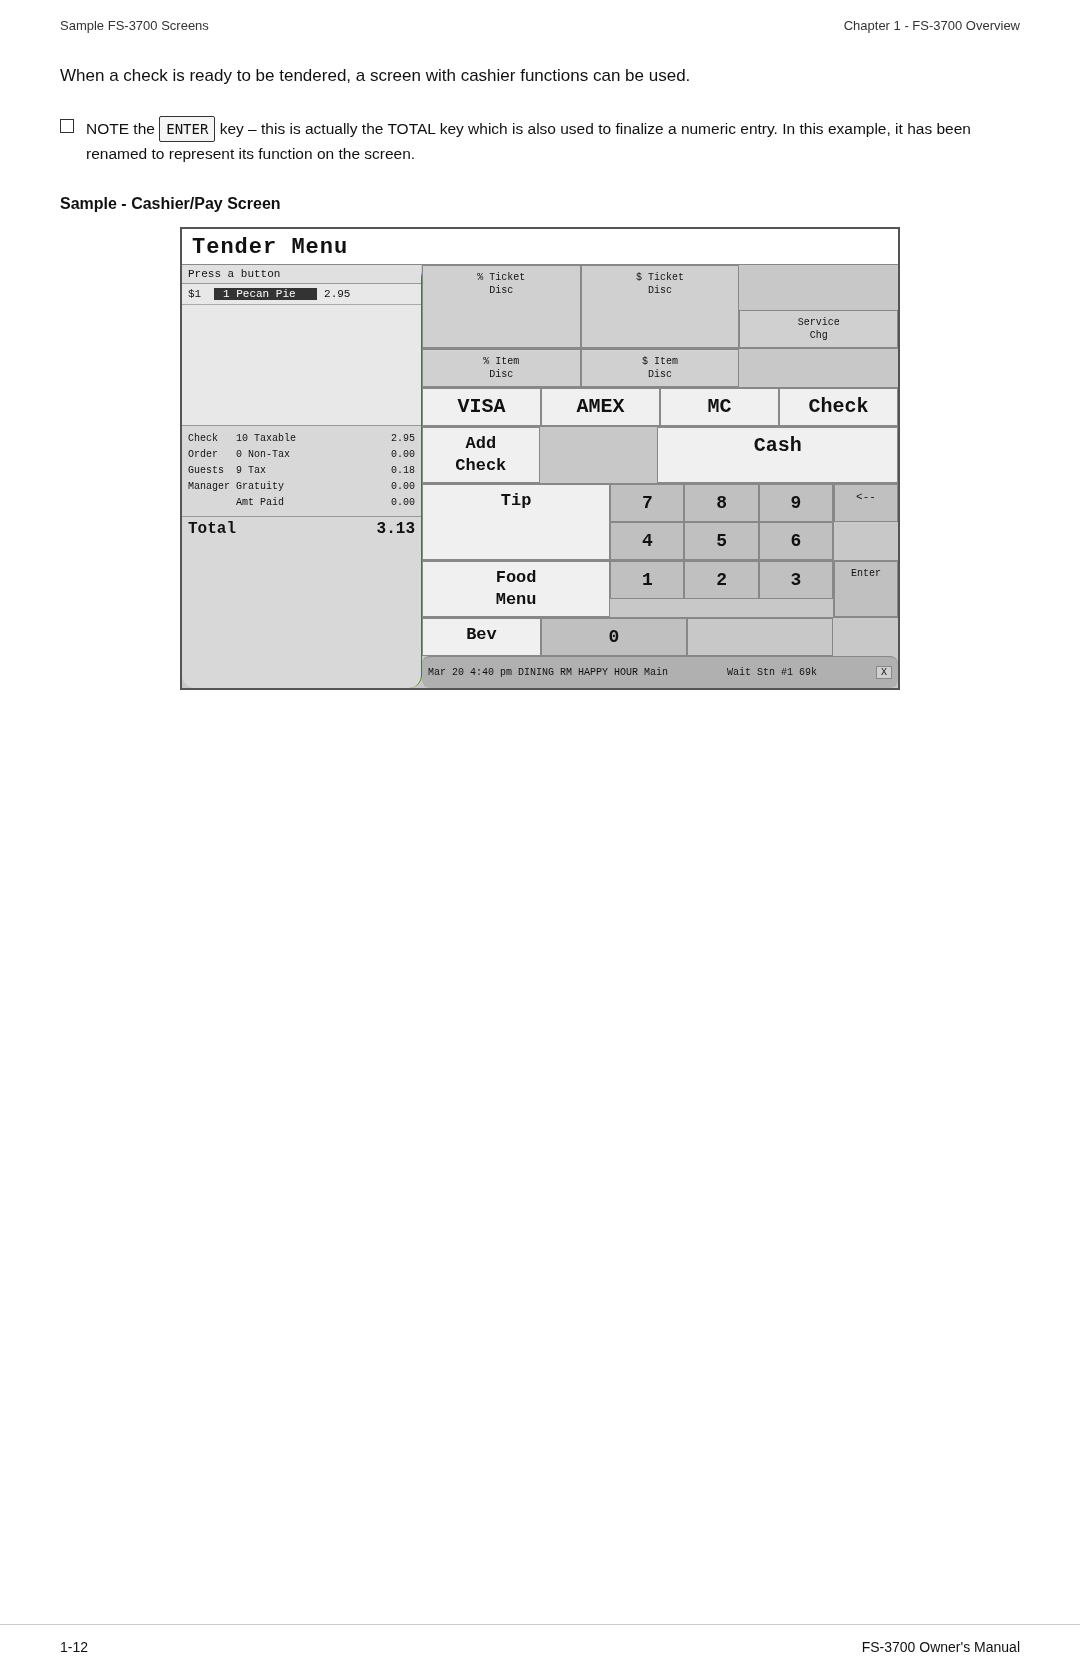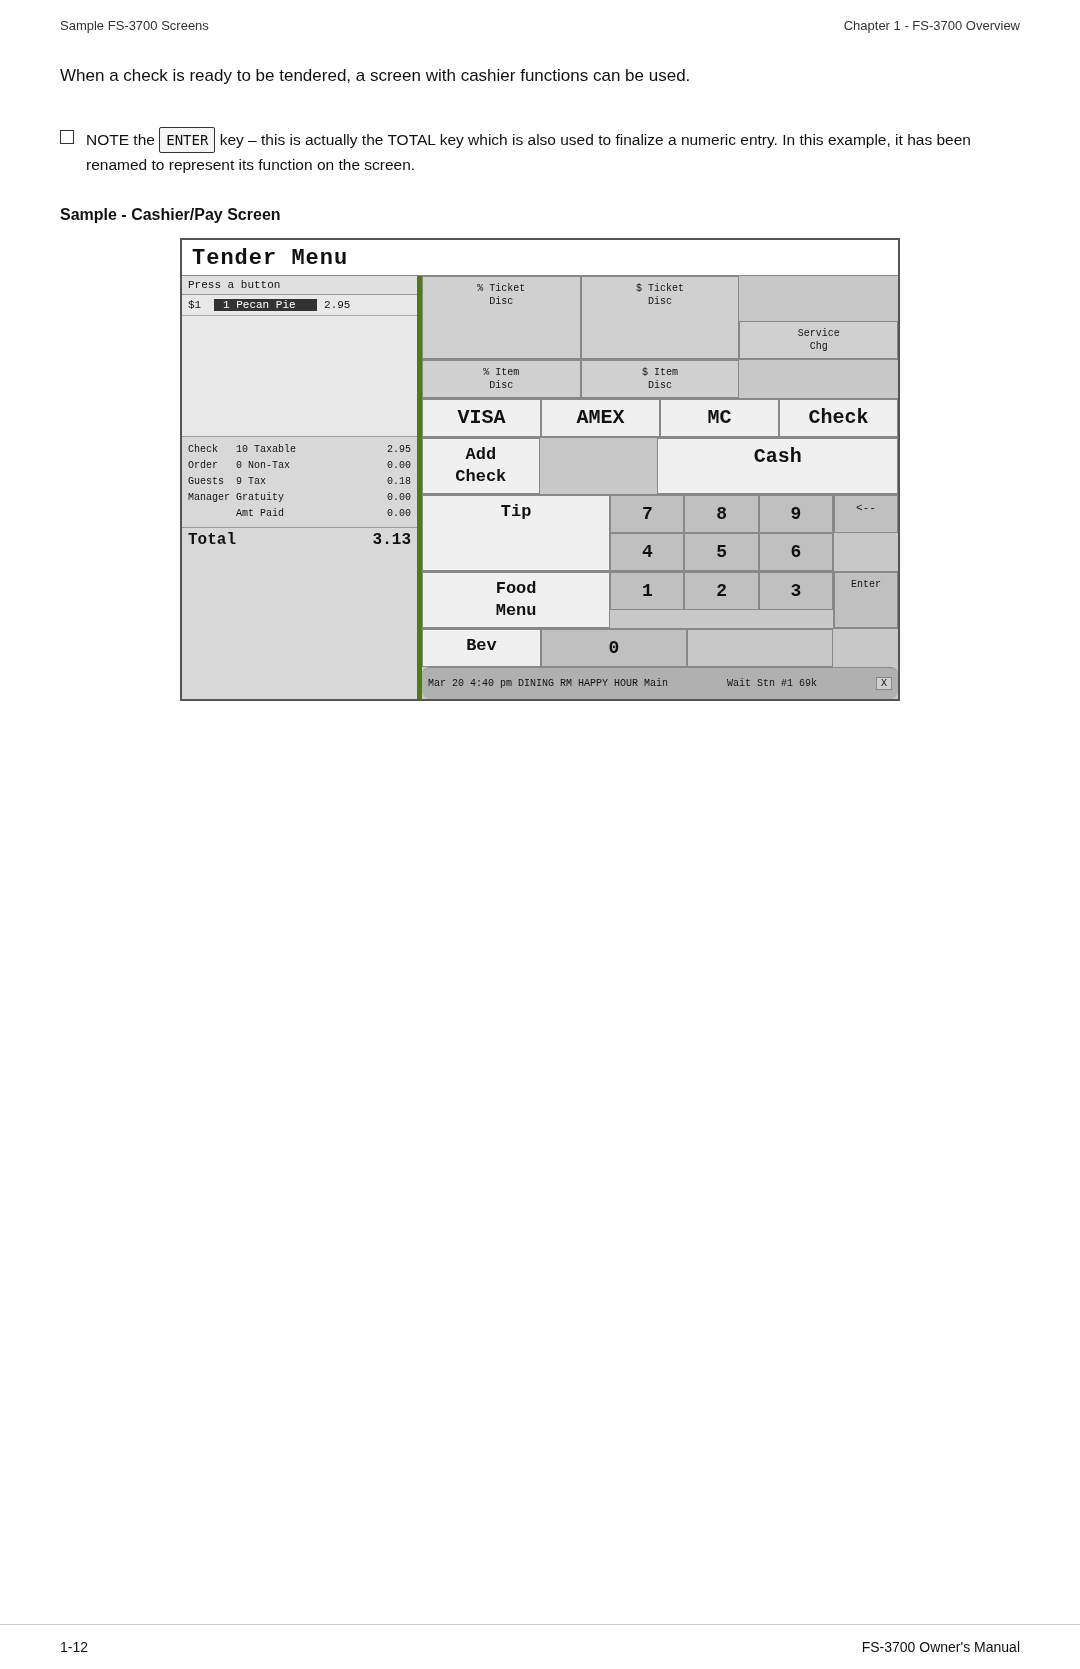--- a/index.html
+++ b/index.html
@@ -22,21 +22,21 @@
       border-bottom: none;
     }
 
     .page-content {
       padding: 20px 60px 60px 60px;
     }
 
     .intro-text {
       font-size: 17px;
       line-height: 1.5;
-      margin-bottom: 38px;
+      margin-bottom: 27px;
     }
 
     .note-block {
       display: flex;
       align-items: flex-start;
       margin-bottom: 28px;
       gap: 12px;
     }
 
     .note-checkbox {
@@ -92,21 +92,22 @@
     .pos-main {
       display: flex;
       background: #c8c8c8;
     }
 
     
     .pos-left {
       width: 240px;
       flex-shrink: 0;
       background: #d8d8d8;
-      border-right: 5px solid #4d7c0f;
+      border-right: 1px solid #4d7c0f;
+      border-radius: 13px;
     }
 
     .pos-prompt {
       font-family: 'Courier New', monospace;
       font-size: 11px;
       padding: 3px 6px;
       border-bottom: 1px solid #999;
       background: #e0e0e0;
     }
 

